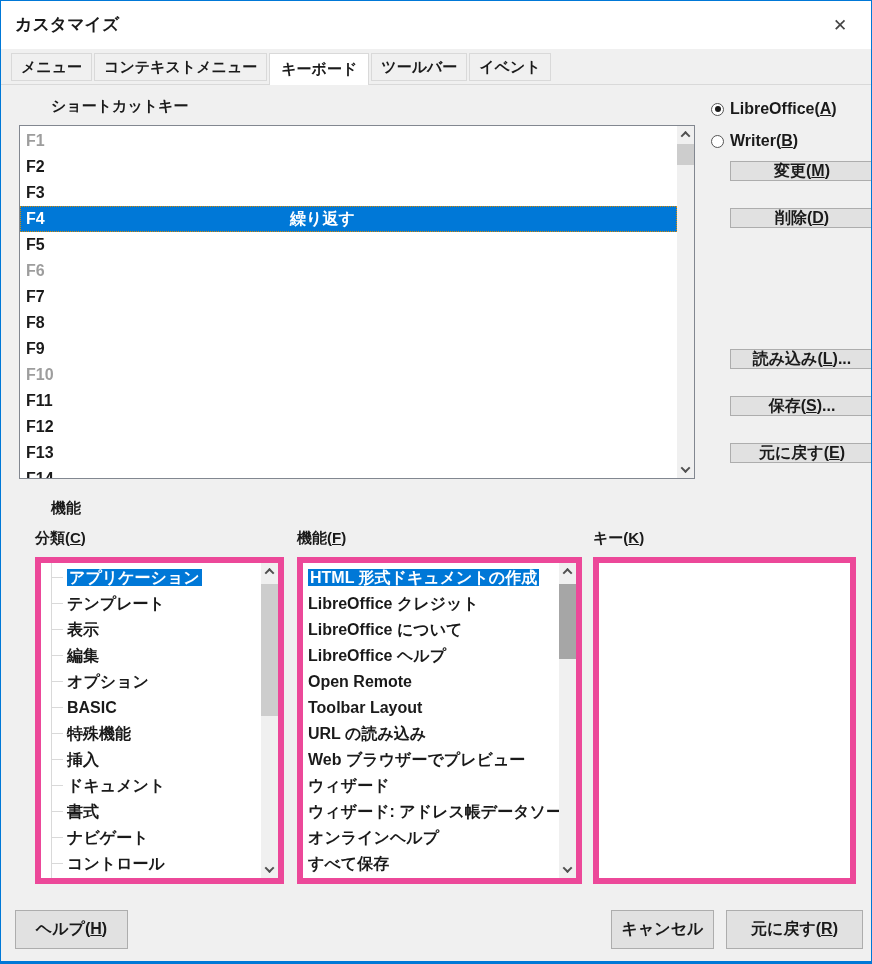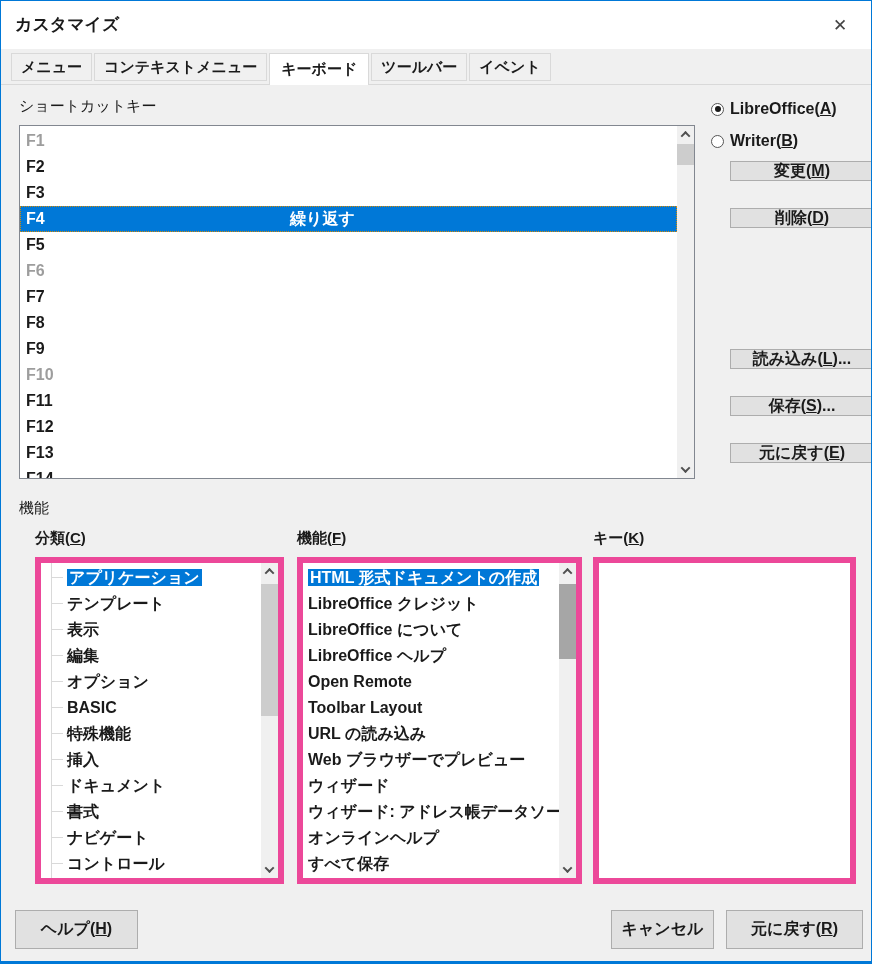--- a/index.html
+++ b/index.html
@@ -15,21 +15,21 @@
   .closebtn{position:absolute;right:16px;top:10px;width:30px;height:28px;
     display:flex;align-items:center;justify-content:center;font-size:17px;color:#444;cursor:pointer;}
   
   .tabline{position:absolute;left:0;top:83px;width:100%;height:1px;background:#d9d9d9;}
   .tabs{position:absolute;left:10px;top:52px;height:32px;display:flex;}
   .tab{height:28px;line-height:26px;padding:0 9px;background:#f0f0f0;border:1px solid #d9d9d9;
     margin-right:2px;font-size:15px;font-weight:600;white-space:nowrap;z-index:1;}
   .tab.active{height:32px;line-height:30px;background:#fff;border:1px solid #d9d9d9;border-bottom:none;
     padding:0 11px;z-index:3;}
   
-  .grouplabel{position:absolute;font-size:15px;font-weight:400;}
+  .grouplabel{position:absolute;font-size:15px;font-weight:700;margin-left:32px;}
   .collabel{position:absolute;font-size:15px;font-weight:600;}
   .mn{text-decoration:underline;}
   
   .shortcutlist{position:absolute;left:18px;top:124px;width:676px;height:354px;background:#fff;
     border:1px solid #828790;overflow:hidden;padding-top:2px;}
   .srow{position:relative;height:26px;line-height:26px;font-size:16px;font-weight:600;
     padding-left:6px;margin-right:17px;white-space:nowrap;}
   .srow.disabled{color:#9d9d9d;}
   .srow.selected{background:#0078d7;color:#fff;outline:1px dotted #d98a00;outline-offset:-1px;}
   .saction{position:absolute;left:270px;top:0;}
@@ -204,21 +204,21 @@
         </div>
       <div class="vthumb" style="top:21px;height:75px;background:#a6a6a6;"></div>
       <div class="varrow down">
           <span class="chev down"></span>
         </div>
     </div>
   </div>
 
   <div class="listbox" style="left:592px;width:263px;"></div>
 
-  <div class="btn footerbtn" style="left:14px;width:123px;">
+  <div class="btn footerbtn" style="left:14px;width:113px;">
     <span><span>ヘルプ(</span><span class="mn">H</span><span>)</span></span>
   </div>
   <div class="btn footerbtn" style="left:610px;width:103px;">
     <span>キャンセル</span>
   </div>
   <div class="btn footerbtn" style="left:725px;width:137px;">
     <span><span>元に戻す(</span><span class="mn">R</span><span>)</span></span>
   </div>
 
 </div>

